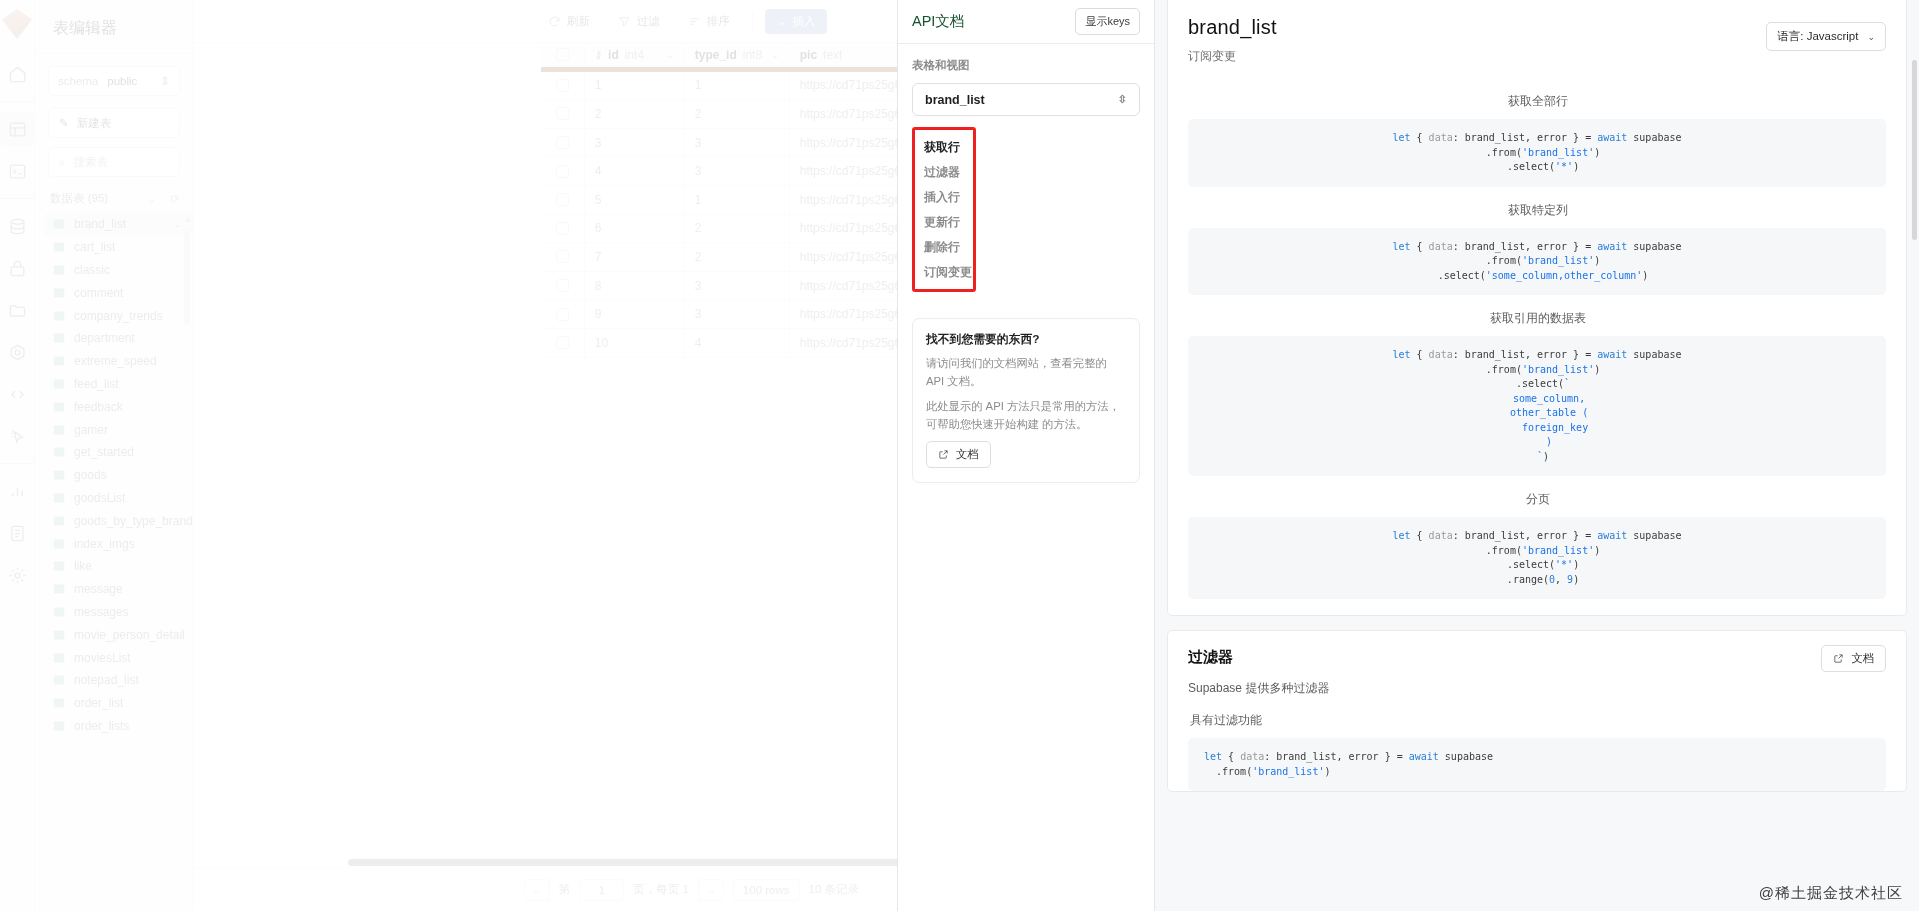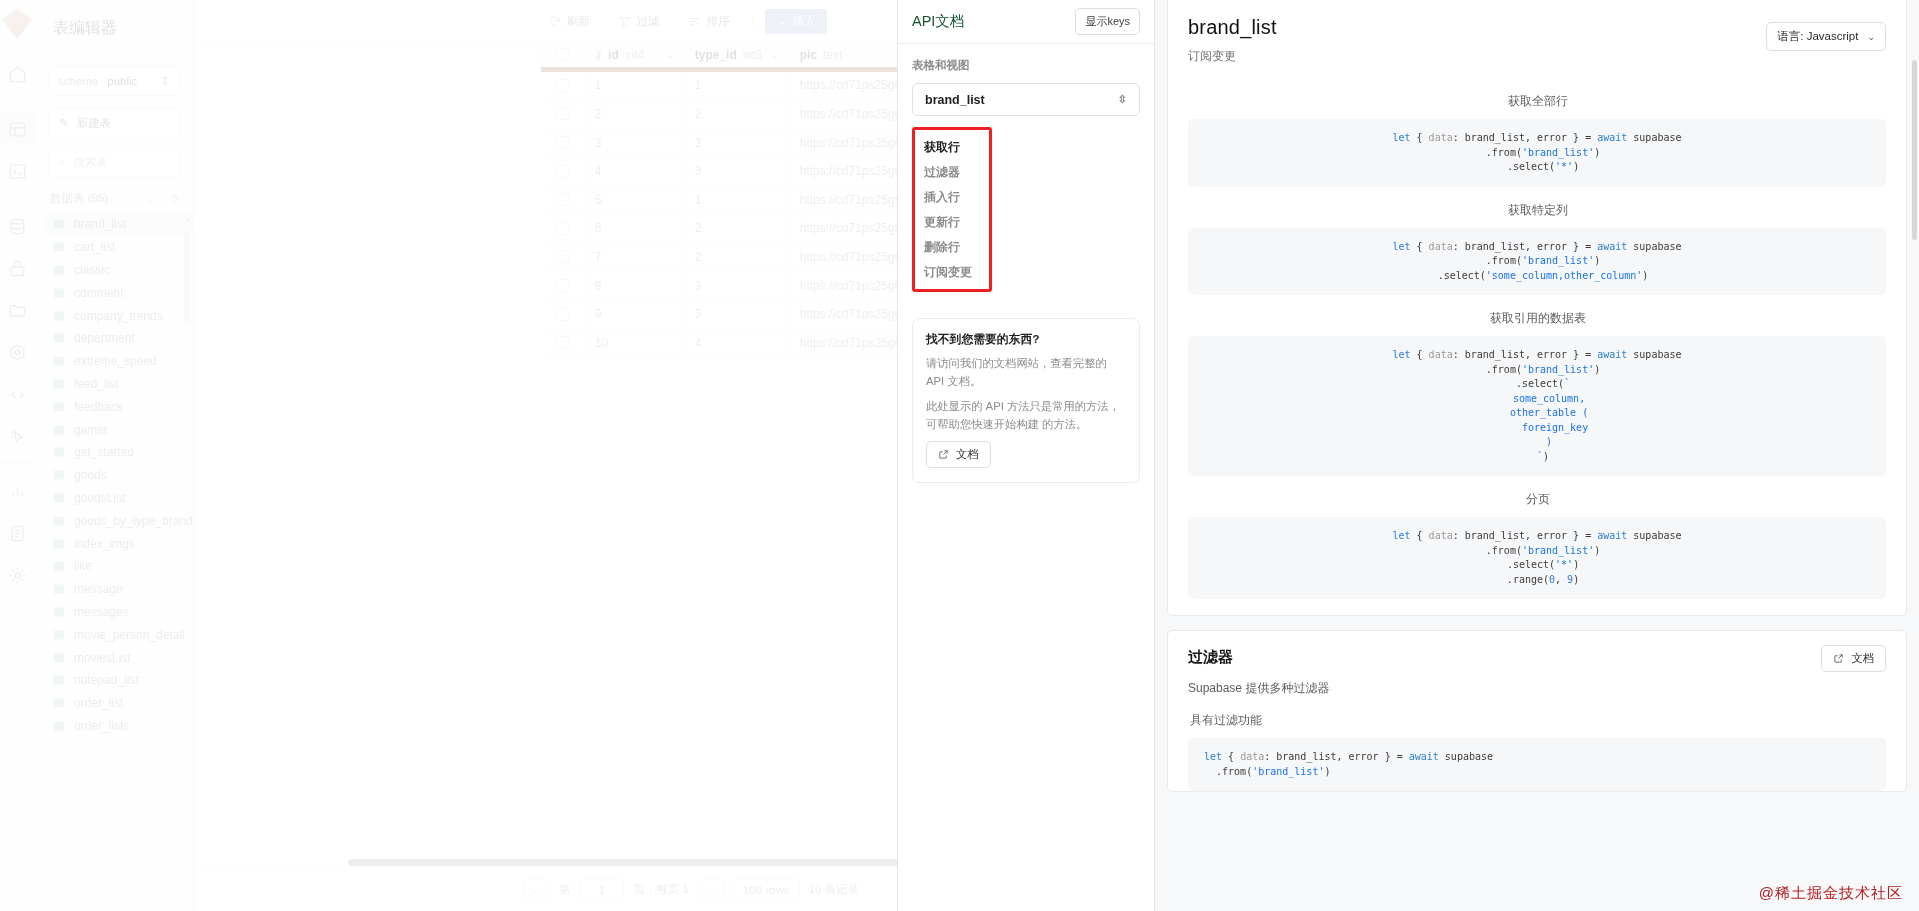--- a/index.html
+++ b/index.html
@@ -136,21 +136,21 @@
   .docs-nav-body { padding: 14px 14px 0 14px; font-weight: bold; }
   .nav-label { font-size: 11.5px; color: #8b8b8b; margin-bottom: 10px; }
   .tbl-select {
     height: 33px; border: 1px solid #e0e0e0; border-radius: 6px; background: #fff;
     display: flex; align-items: center; justify-content: space-between;
     padding: 0 12px; font-size: 12.5px; color: #1f1f1f;
   }
   .tbl-select .updown { color: #888; font-size: 11px; line-height: 1; }
   .nav-menu {
     margin-top: 11px; border: 3px solid #ef2020; border-radius: 3px;
-    padding: 5px 0 4px 0; width: 80px;
+    padding: 5px 0 4px 0; width: 64px;
   }
   .nav-menu-item { font-size: 12px; color: #8c8c8c; padding: 4px 0 4px 9px; }
   .nav-menu-item.active { color: #1f1f1f; }
   .help-card {
     margin: 26px 14px 0 14px; border: 1px solid #ececec; border-radius: 7px;
     padding: 13px 13px 14px 13px; background: #fff;
   }
   .help-card h4 { font-size: 11.8px; color: #1f1f1f; font-weight: bold; margin-bottom: 7px; }
   .help-card p { font-size: 11.3px; color: #8b8b8b; line-height: 1.55; margin-bottom: 8px; }
   .doc-btn {
@@ -188,21 +188,21 @@
   .k { color: #2b7fd4; }
   .s { color: #1a73e8; }
   .d { color: #9a9a9a; }
   .n { color: #2b7fd4; }
   .card-body-pad { padding-bottom: 16px; text-align: center; }
   .filter-head { padding: 17px 20px 0 20px; position: relative; }
   .filter-head h2 { font-size: 15px; color: #141414; font-weight: bold; }
   .filter-head .p { font-size: 12px; color: #5d5d5d; margin-top: 13px; }
   .filter-doc-btn { position: absolute; right: 20px; top: 14px; }
   .watermark {
-    position: absolute; right: 16px; bottom: 8px; font-size: 15px; color: #b91c1c;
+    position: absolute; right: 16px; bottom: 8px; font-size: 15px; color: #404040;
     letter-spacing: 1px; z-index: 9;
   }
   .vscroll { position: absolute; right: 2px; width: 5px; background: #d7d7d7; border-radius: 3px; z-index: 8; }
 </style>
 </head>
 <body>
 
 <div class="app">
 
   <div class="backdrop">

